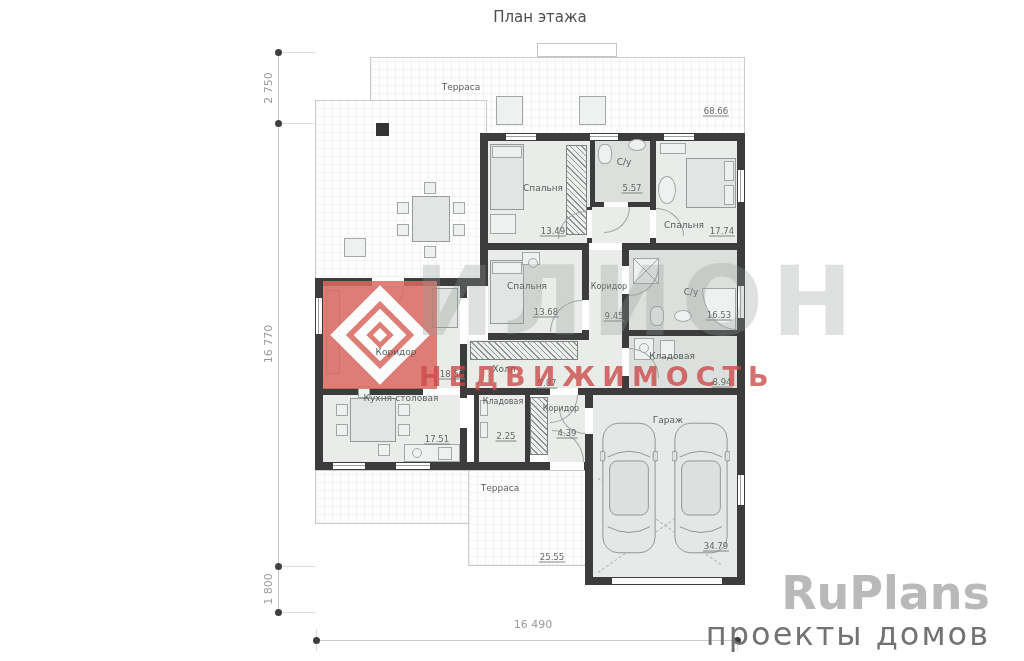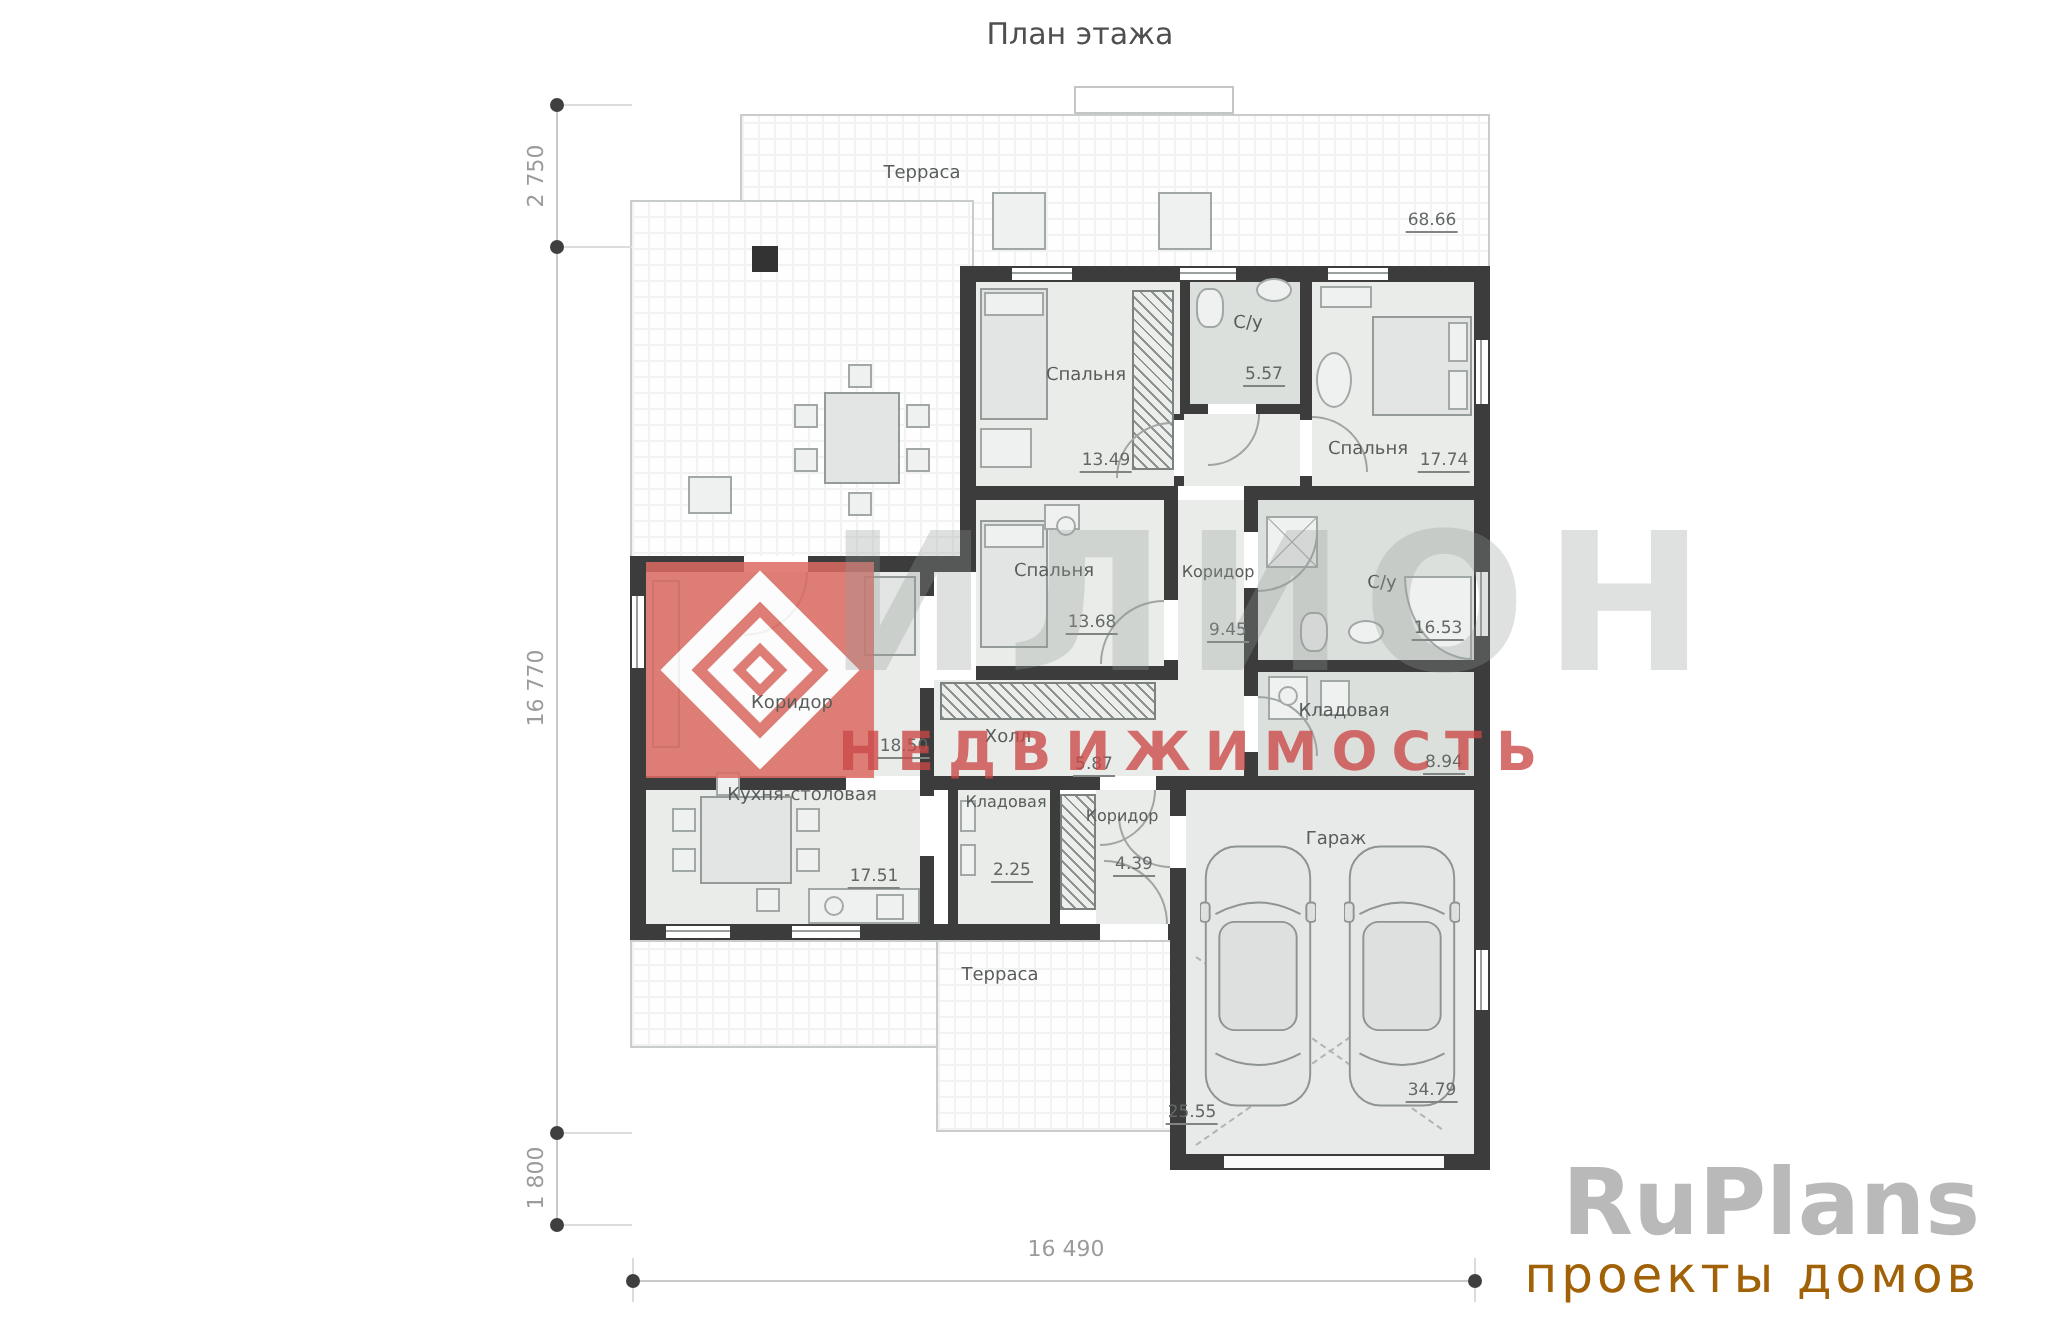--- a/index.html
+++ b/index.html
@@ -34,21 +34,21 @@
   .q.bl{border-right:0;border-top:0;border-bottom-left-radius:100%}
   .q.br{border-left:0;border-top:0;border-bottom-right-radius:100%}
   .xbox{background-image:linear-gradient(45deg,transparent calc(50% - .5px),#a2a8a6 50%,transparent calc(50% + .5px)),
                          linear-gradient(-45deg,transparent calc(50% - .5px),#a2a8a6 50%,transparent calc(50% + .5px))}
   .dash{border-top:1px dashed #b0b4b2;transform-origin:left center}
   .title{font-size:15px;color:#4f4f4f;transform:translateX(-50%)}
   .wm-big{font-weight:bold;color:rgba(150,155,153,.30);letter-spacing:9px;font-size:96px;z-index:50;line-height:1}
   .wm-red{font-weight:bold;color:rgba(203,72,70,.78);letter-spacing:7px;font-size:27px;z-index:50;line-height:1}
   .wm-logo{z-index:35;opacity:.85}
   .rup{font-weight:bold;font-size:46px;color:#b9b9b9;line-height:1;z-index:60}
-  .rup2{font-size:25px;color:#a16207;letter-spacing:2px;line-height:1.15;z-index:60}
+  .rup2{font-size:32px;color:#737373;letter-spacing:2px;line-height:1.15;z-index:60}
   .z1{z-index:1}.z2{z-index:2}.z3{z-index:3}
 </style>
 </head>
 <body>
 
 <div class="stage">
 
   <div class="a title" style="left:540px;top:8px">План этажа</div>
 
   <div>
@@ -247,21 +247,21 @@
     <span class="a ar" style="left:722px;top:382px">8.94</span>
     <span class="a lbl" style="left:401px;top:398px">Кухня-столовая</span>
     <span class="a ar" style="left:437px;top:439px">17.51</span>
     <span class="a lbl" style="left:503px;top:401px;font-size:8px">Кладовая</span>
     <span class="a ar" style="left:506px;top:436px">2.25</span>
     <span class="a lbl" style="left:561px;top:408px;font-size:8px">Коридор</span>
     <span class="a ar" style="left:567px;top:433px">4.39</span>
     <span class="a lbl" style="left:668px;top:420px">Гараж</span>
     <span class="a ar" style="left:716px;top:546px">34.79</span>
     <span class="a lbl" style="left:500px;top:488px">Терраса</span>
-    <span class="a ar" style="left:596px;top:557px">25.55</span>
+    <span class="a ar" style="left:552px;top:557px">25.55</span>
   </div>
 
   <div>
     <div class="a dimline" style="left:278px;top:52px;width:1px;height:561px"></div>
     <div class="a tick" style="left:282px;top:52px;width:34px;height:1px"></div>
     <div class="a tick" style="left:282px;top:123px;width:34px;height:1px"></div>
     <div class="a tick" style="left:282px;top:566px;width:34px;height:1px"></div>
     <div class="a tick" style="left:282px;top:612px;width:34px;height:1px"></div>
     <div class="a dot" style="left:275px;top:49px"></div>
     <div class="a dot" style="left:275px;top:120px"></div>

